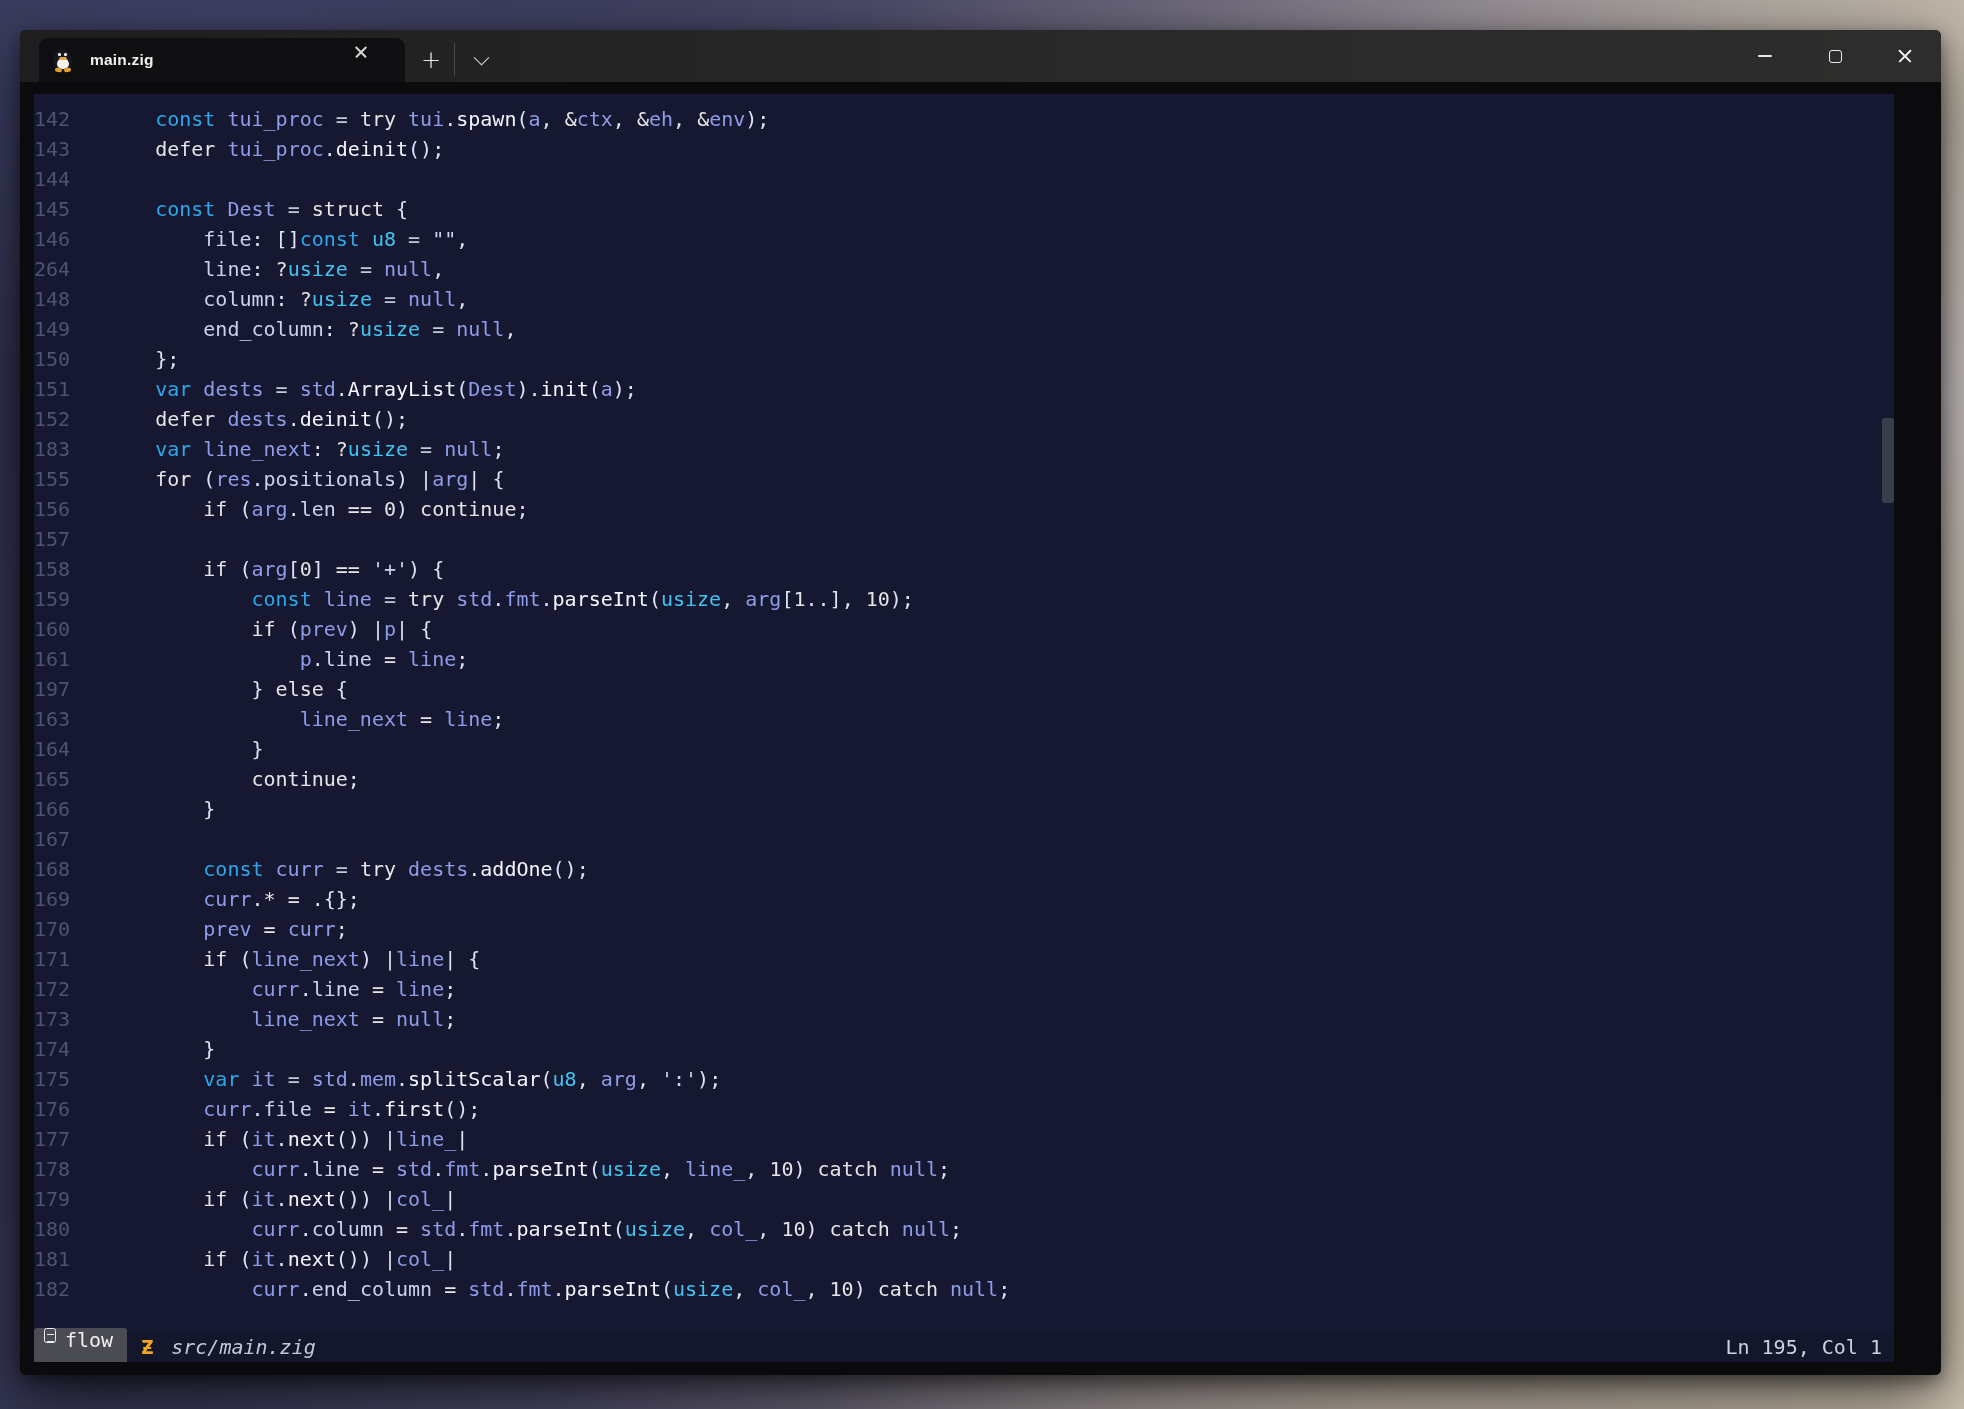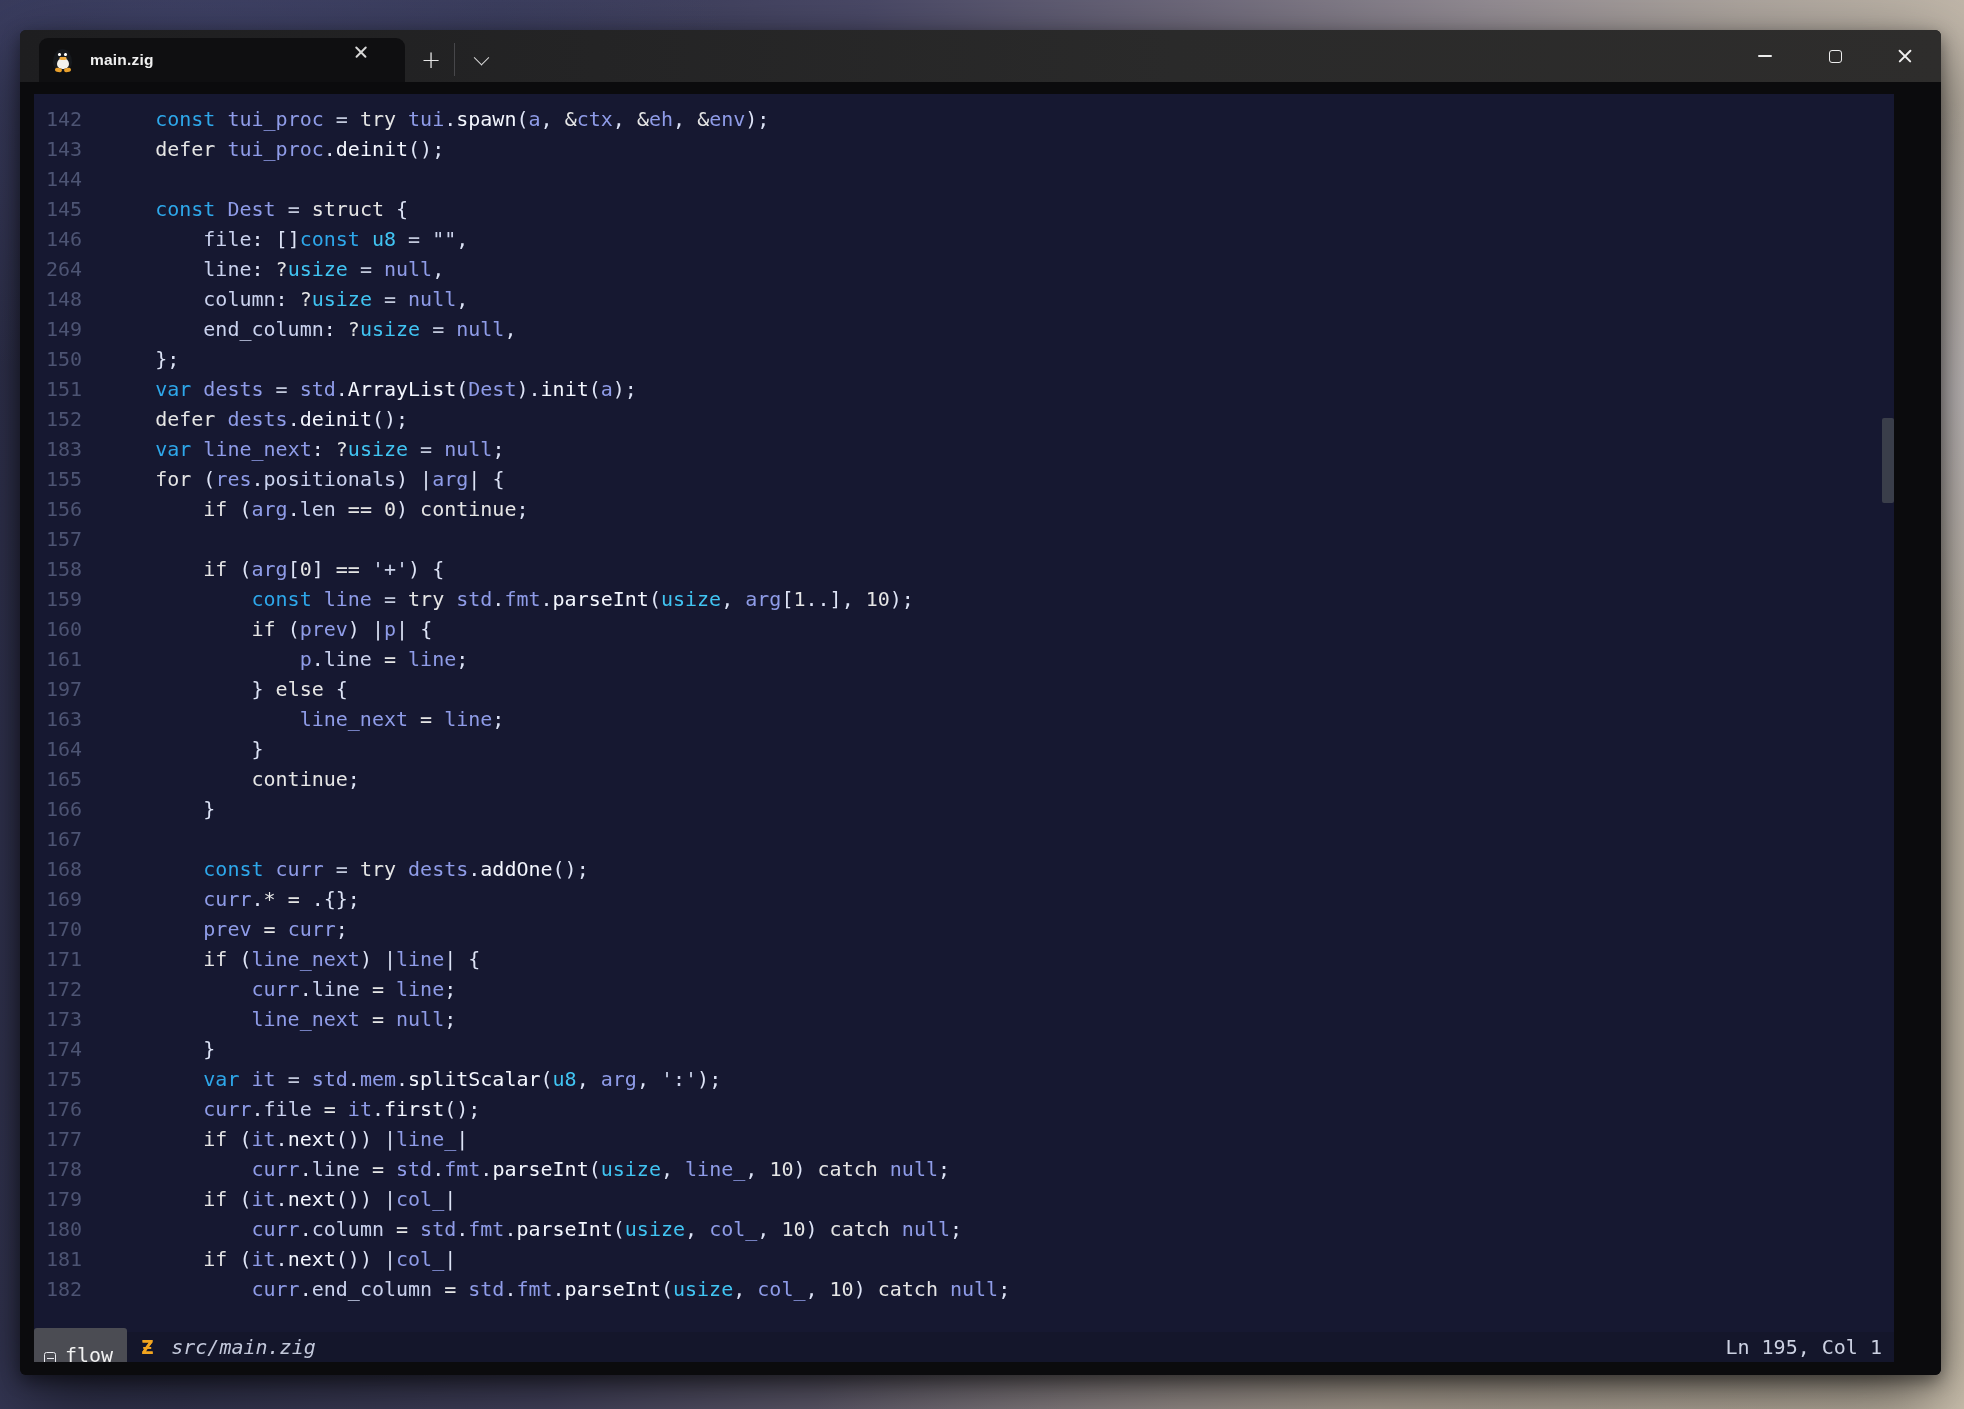--- a/index.html
+++ b/index.html
@@ -71,21 +71,21 @@
   .glyph-close::after{ transform:translate(-50%,-50%) rotate(-45deg); }
 
   
   .content{ position:absolute; left:0; top:52px; right:0; bottom:0; background:#0b0b0d; }
   .editor{
     position:absolute; left:14px; top:12px; width:1860px; bottom:13px;
     background:#161831; overflow:hidden;
   }
   .code-area{ position:absolute; left:0; top:10px; right:0; }
   .line{ display:flex; height:30px; line-height:30px; font-size:20px; white-space:pre; }
-  .ln{ flex:0 0 60px; text-align:center; color:#4d5473; margin-right:13px; }
+  .ln{ flex:0 0 60px; text-align:left; color:#4d5473; margin-right:13px; }
   .code{ white-space:pre; }
 
   .tk-k{ color:#2ea7ea; }   
   .tk-c{ color:#e5e5e5; }   
   .tk-t{ color:#41c4f2; }   
   .tk-i{ color:#8f9ce8; }   
   .tk-f{ color:#f3f6fe; }   
   .tk-p{ color:#dde3f6; }   
   .tk-d{ color:#cad2ee; }   
   .tk-s{ color:#cdd4ec; }   
@@ -94,21 +94,21 @@
   .scroll-thumb{ position:absolute; right:0; top:324px; width:12px; height:85px; background:#3a3e4a; border-radius:2px; }
 
   
   .statusbar{
     position:absolute; left:0; right:0; bottom:0; height:30px;
     background:#14162b; display:flex; align-items:center;
     font-size:20px;
   }
   .app-chip{
     height:39px; padding:0 14px 0 10px; background:#4b4c53; border-radius:3px;
-    display:flex; align-items:flex-end; color:#f2f2f2;
+    display:flex; align-items:flex-start; color:#f2f2f2;
   }
   .doc-icon{ position:relative; width:12px; height:15px; border:1.3px solid #ecedf2; border-radius:2.5px; margin-right:9px;
     background:repeating-linear-gradient(to bottom, transparent 0 3px, #ecedf2 3px 4.3px, transparent 4.3px 6.5px);
     background-size:7px 100%; background-position:2px 2px; background-repeat:no-repeat; }
   .zig-icon{ color:#f2a51f; font-weight:bold; font-size:20px; margin:0 0 0 14px; text-shadow:0 0 0 #f2a51f; }
   .file-path{ font-style:italic; color:#c3c8db; margin-left:18px; }
   .cursor-pos{ margin-left:auto; margin-right:12px; color:#ccd1e2; }
 </style>
 </head>
 <body>

